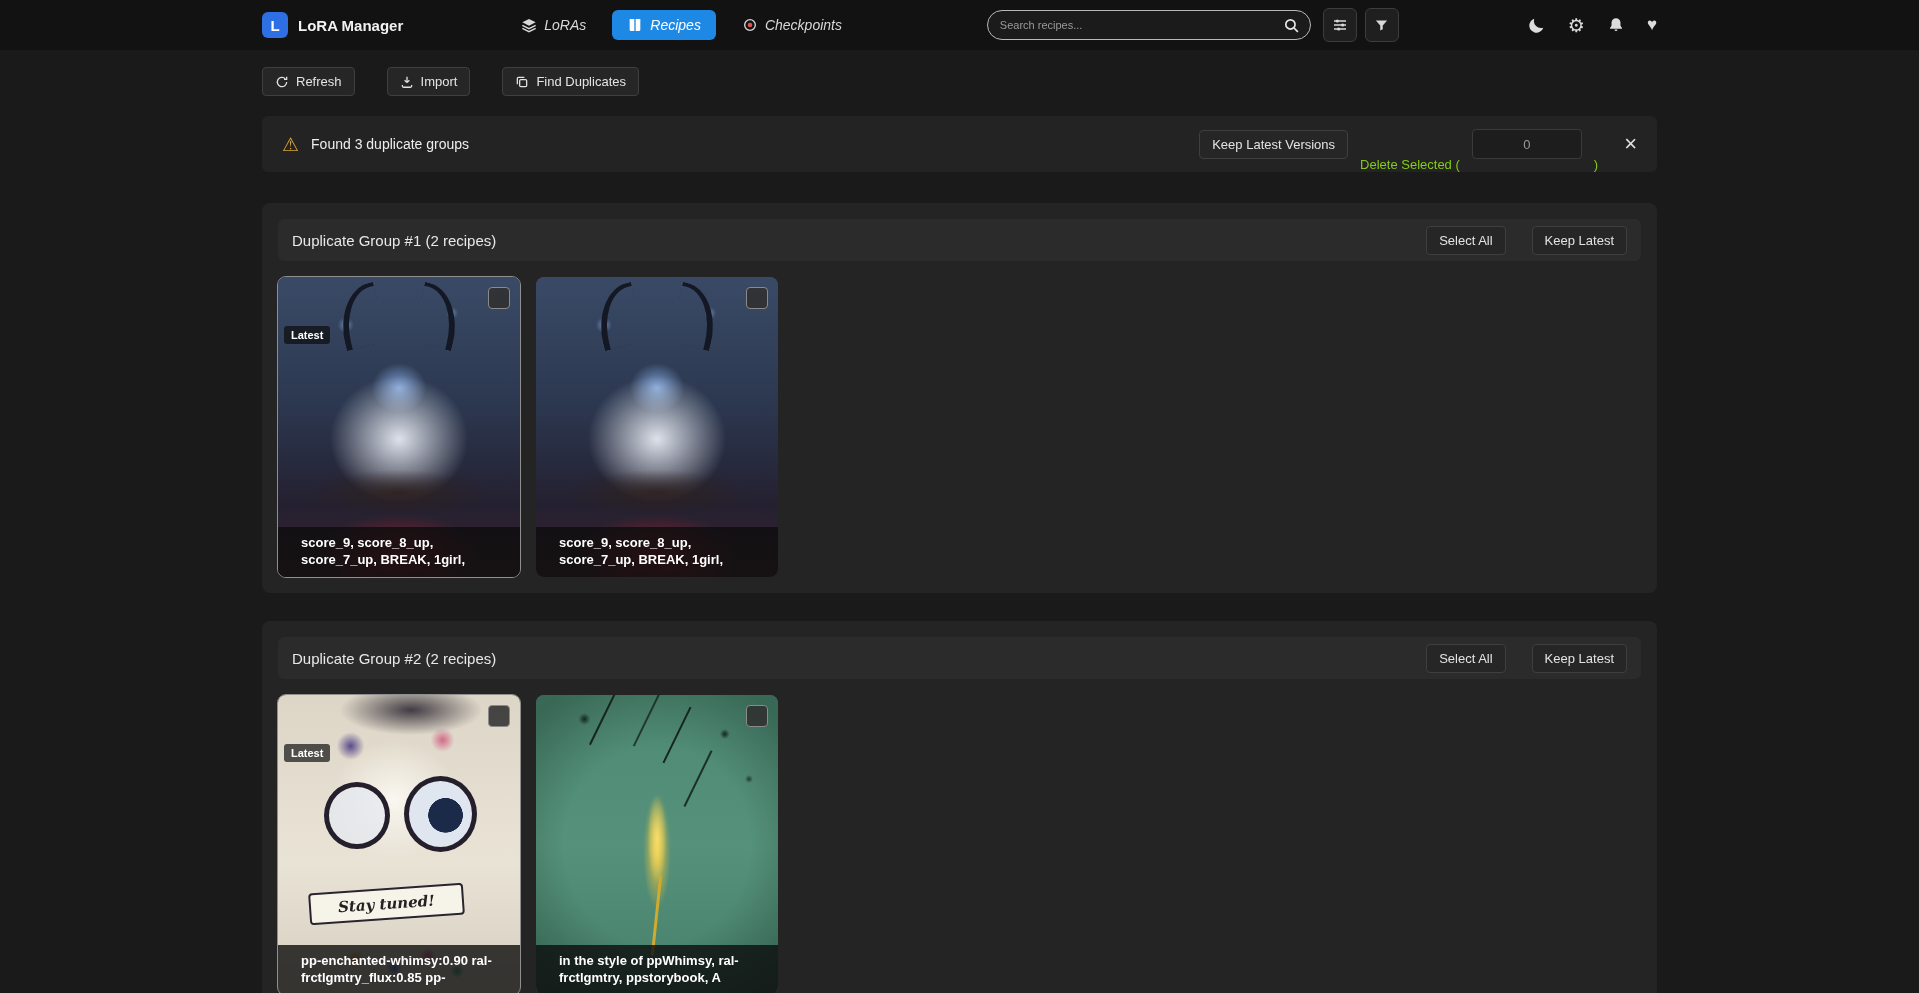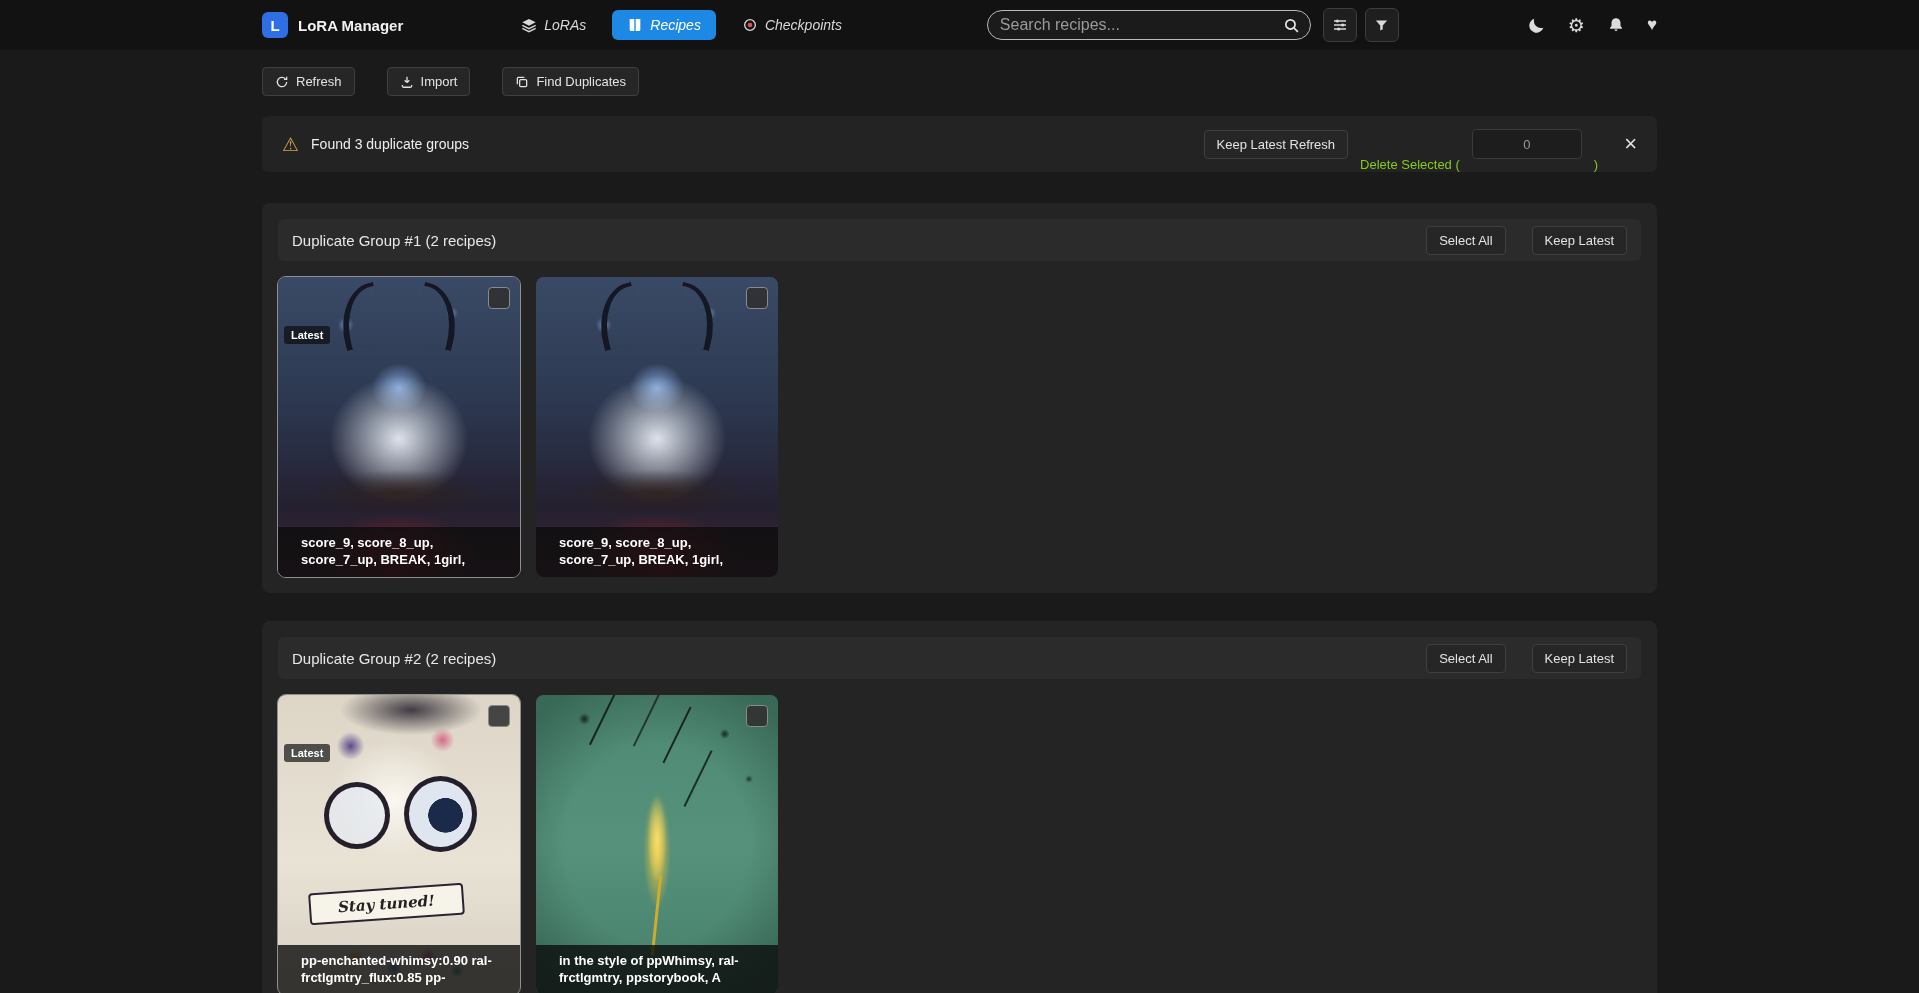--- a/index.html
+++ b/index.html
@@ -24,21 +24,21 @@
   .nav-tab { display:flex; align-items:center; gap:7px; font-size:14px; color:#d8d8d8; cursor:pointer; }
   .nav-tab.active { background:#1e88e5; color:#fff; border-radius:6px; padding:7px 15px;text-align:right; }
   .icon { display:block; }
   .search-wrap {
     margin-left:auto; display:flex; align-items:center;
     width:324px; height:30px; background:#1b1b1b;
     border:1px solid #b9b9b9; border-radius:15px; padding:0 10px 0 12px;
   }
   .search-wrap input {
     flex:1; background:transparent; border:none; outline:none;
-    color:#cfcfcf; font-size:16px; font-family:"Liberation Sans", sans-serif;
+    color:#cfcfcf; font-size:11px; font-family:"Liberation Sans", sans-serif;
   }
   .search-wrap input::placeholder { color:#9a9a9a; }
   .search-btn { background:none; border:none; color:#e6e6e6; cursor:pointer; display:grid; place-items:center; }
   .icon-btn {
     width:34px; height:34px; border-radius:6px; background:#1f1f1f;
     border:1px solid #3d3d3d; color:#d9d9d9; display:grid; place-items:center; cursor:pointer;
   }
   .filter-group { display:flex; gap:8px; margin-left:12px; }
   .right-actions { display:flex; align-items:center; gap:22px; margin-left:128px; }
   .plain-icon-btn { background:none; border:none; color:#dcdcdc; cursor:pointer; display:grid; place-items:center; font-size:19px; }
@@ -281,21 +281,21 @@
         </svg>
       <span>Find Duplicates</span>
     </button>
   </div>
 
   <div class="alert">
     <span class="warning-glyph">⚠</span>
     <span class="alert-msg">Found 3 duplicate groups</span>
     <div class="alert-right">
       <button class="btn">
-          <span>Keep Latest Refresh</span>
+          <span>Keep Latest Versions</span>
         </button>
       <span class="muted">Delete Selected (</span>
       <input class="count-input" type="text" value="0" style="">
       <span class="muted">)</span>
       <button class="close-btn"><span>×</span></button>
     </div>
   </div>
 
   <section class="group-panel">
     <div class="group-header">

